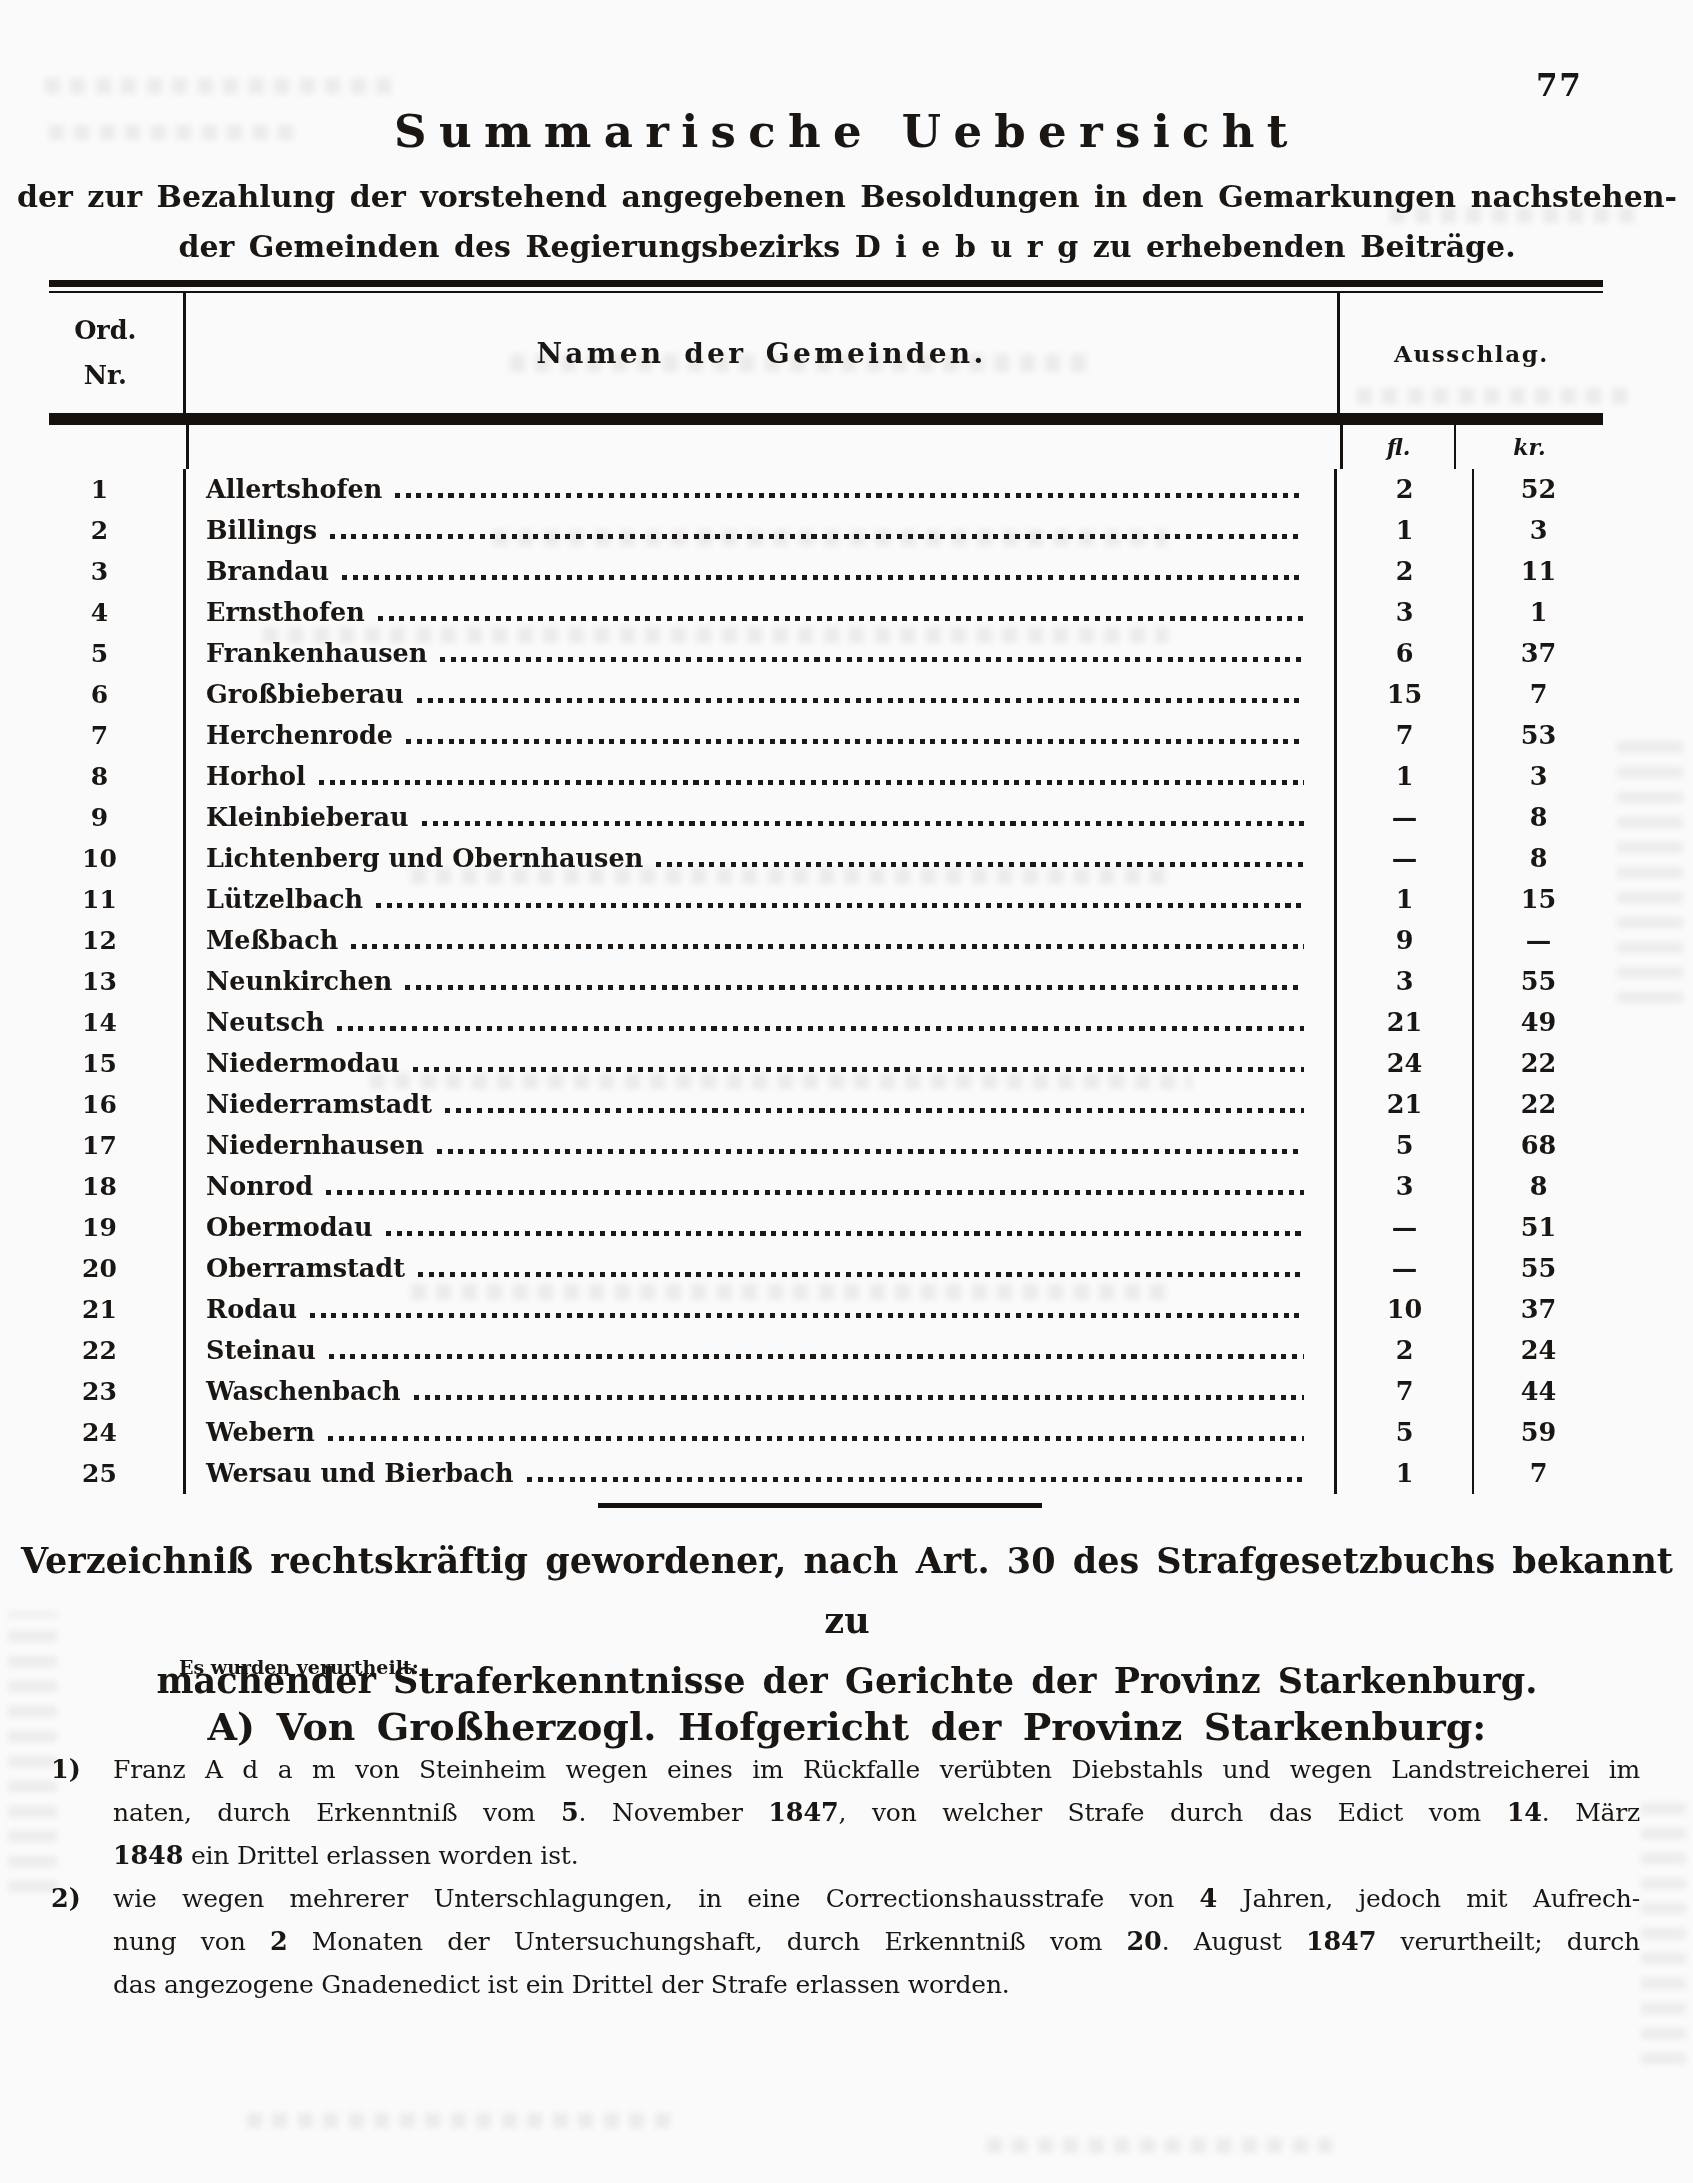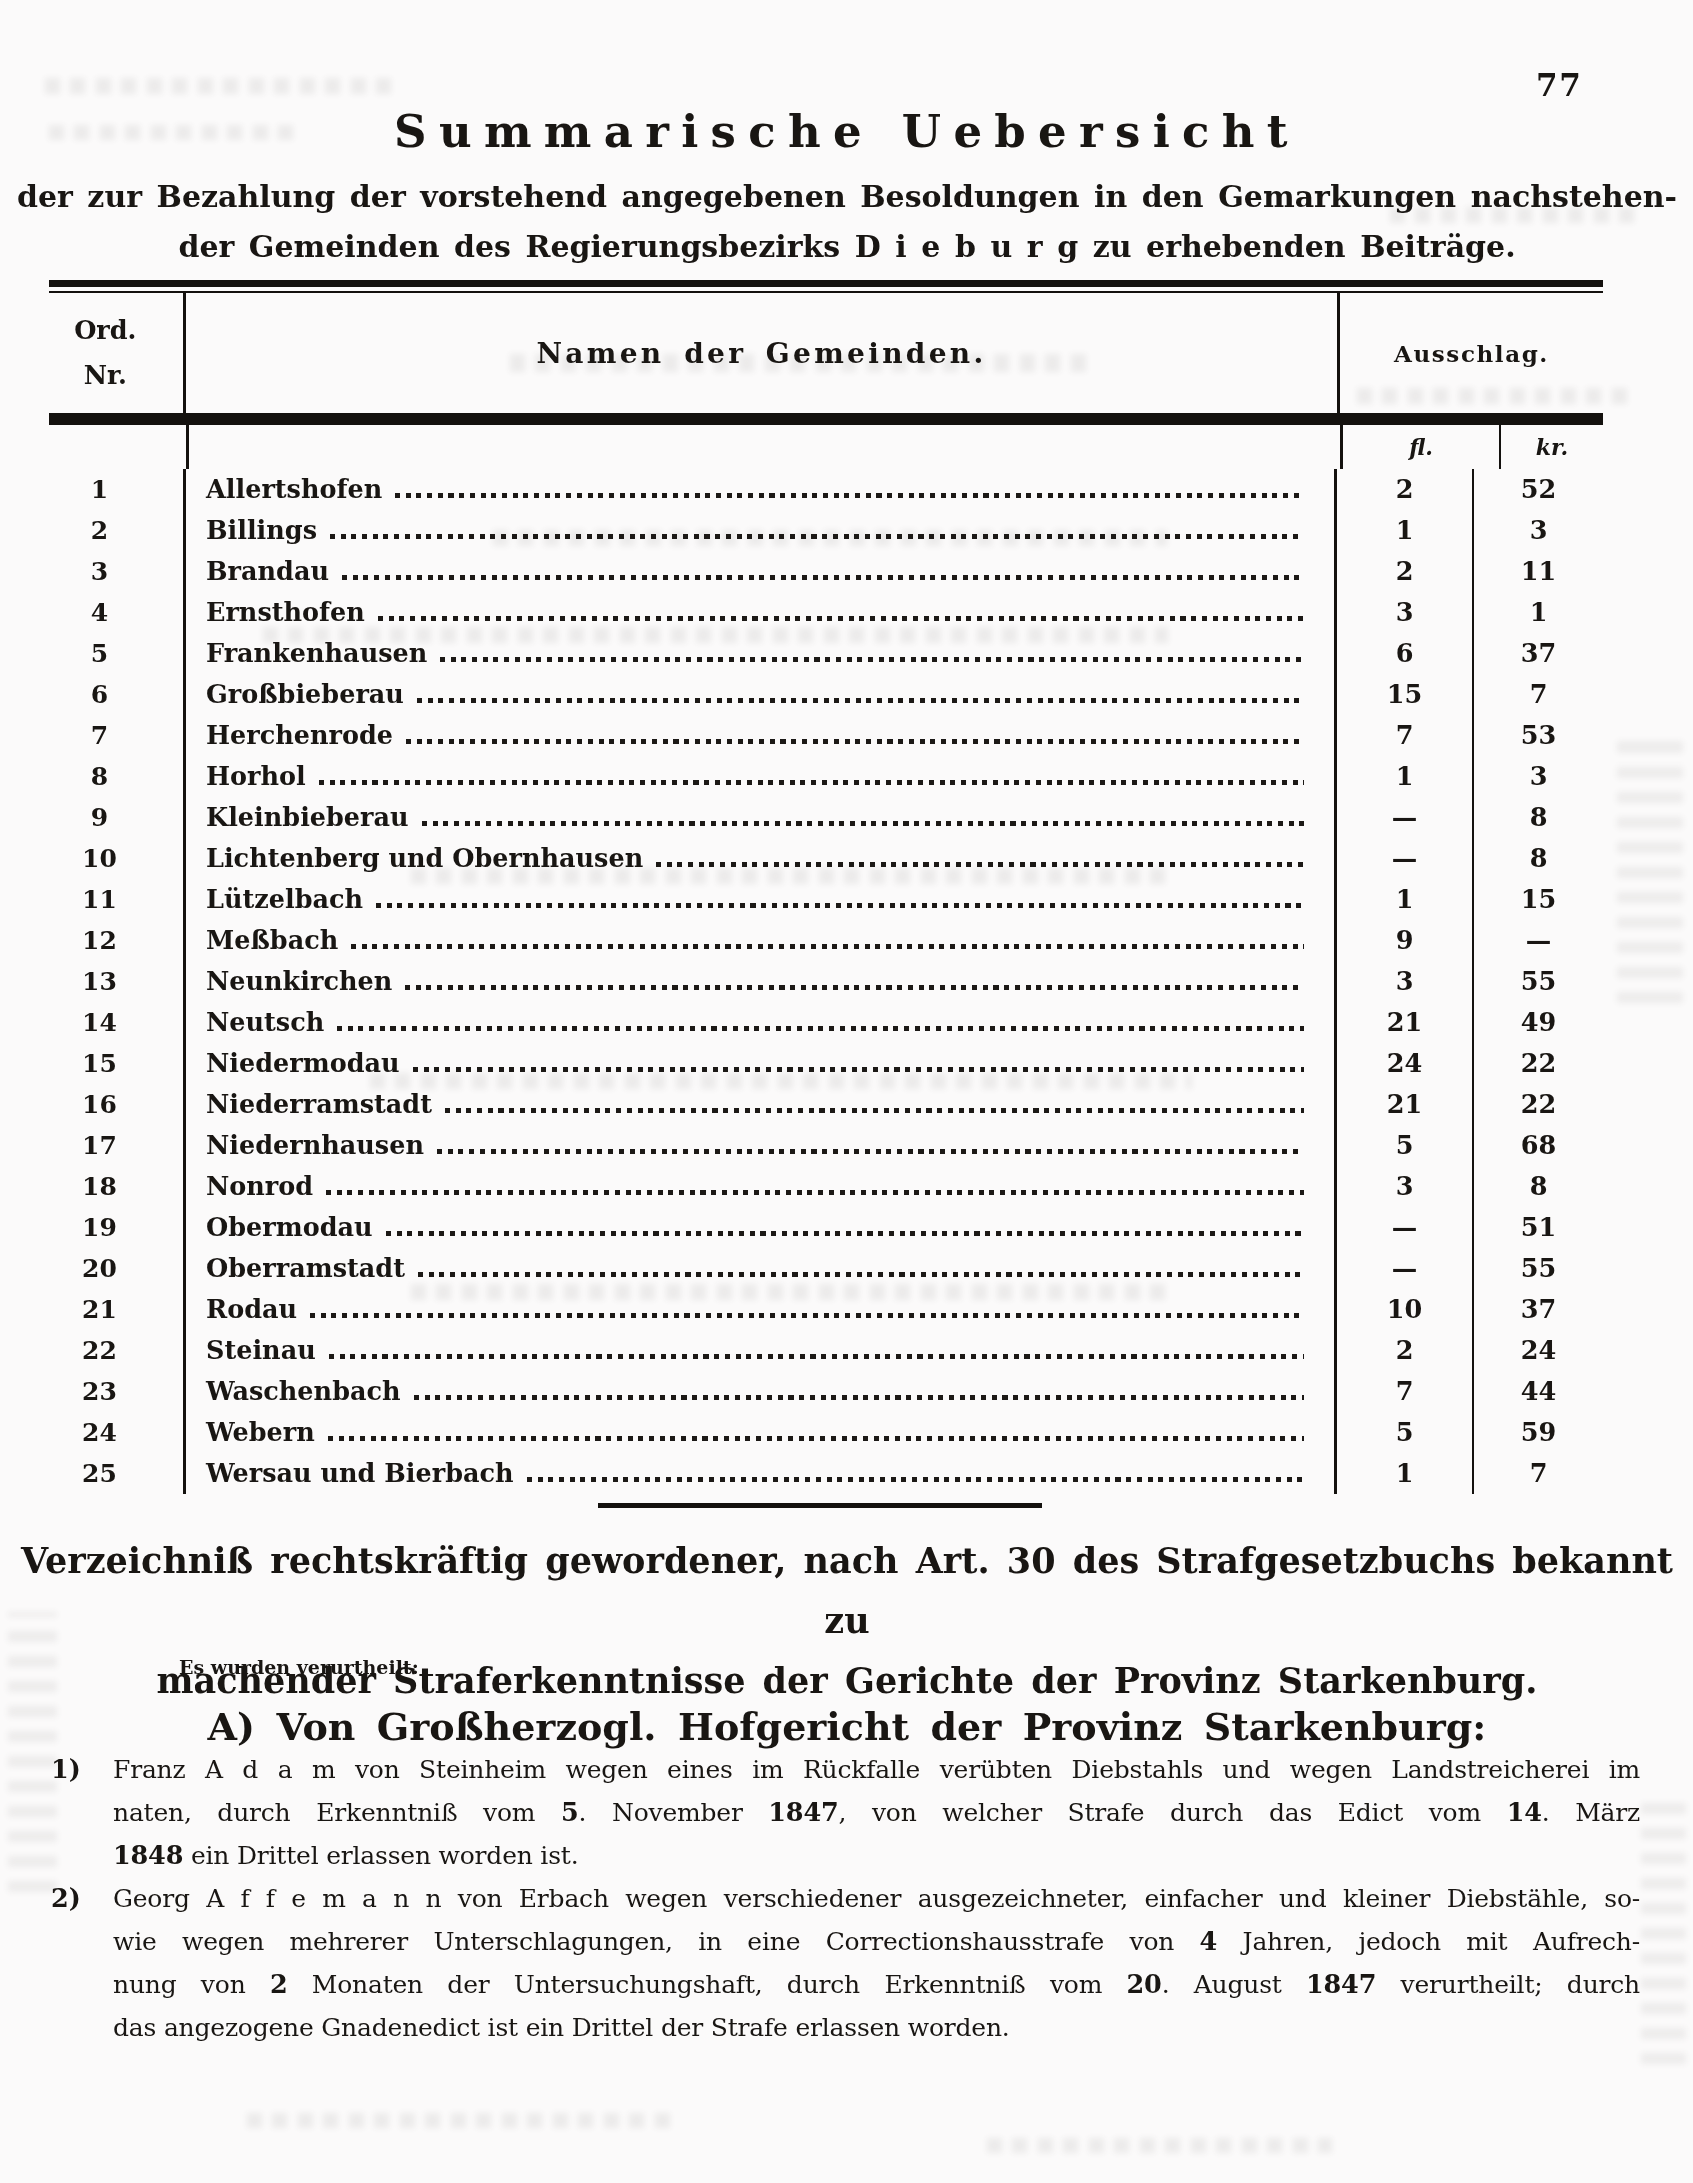--- a/index.html
+++ b/index.html
@@ -38,21 +38,21 @@
   .thead .h-name{width:1151px;border-right:3.3px solid #14110e;
     display:flex;justify-content:center;align-items:center;
     font-size:28px;font-weight:bold;letter-spacing:3.3px;word-spacing:6.6px;}
   .thead .h-val{flex:1;display:flex;justify-content:center;align-items:center;
     font-size:23px;font-weight:bold;letter-spacing:1.6px;}
   .subrow{display:flex;height:44px;}
   .subrow .s-nr{width:137px;border-right:3.3px solid #14110e;}
   .subrow .s-name{width:1151px;border-right:3.3px solid #14110e;}
   .subrow .s-fl,.subrow .s-kr{display:flex;justify-content:center;align-items:center;
     font-size:22px;font-weight:bold;font-style:italic;}
-  .subrow .s-fl{width:158px;border-right:2.5px solid #14110e;box-sizing:border-box;}
+  .subrow .s-fl{width:113px;border-right:2.5px solid #14110e;box-sizing:border-box;}
   .subrow .s-kr{flex:1;}
   .trow{display:flex;height:41px;}
   .trow .c-nr{width:137px;border-right:3.3px solid #14110e;box-sizing:border-box;
     display:flex;justify-content:center;align-items:center;padding-right:33px;
     font-size:25px;font-weight:bold;}
   .trow .c-name{width:1151px;border-right:3.3px solid #14110e;box-sizing:border-box;
     display:flex;align-items:center;padding-left:20px;}
   .trow .nm{font-size:25.5px;font-weight:bold;white-space:nowrap;}
   .trow .leader{flex:1;align-self:center;height:5px;margin:13px 30px 0 13px;
     background:repeating-linear-gradient(90deg,#1c1916 0 5px,transparent 5px 10.7px);}
@@ -398,21 +398,20 @@
     <div class="plines">
           <div class="pline">Franz A d a m von Steinheim wegen eines im Rückfalle verübten Diebstahls und wegen Landstreicherei im</div>
           <div class="pline">naten, durch Erkenntniß vom <b>5</b>. November <b>1847</b>, von welcher Strafe durch das Edict vom <b>14</b>. März</div>
           <div class="pline last"><b>1848</b> ein Drittel erlassen worden ist.</div>
         </div>
   </div>
 
   <div class="jitem">
     <div class="pnum">2)</div>
     <div class="plines">
-          <div class="pline">Georg A f f e m a n n von Erbach wegen verschiedener ausgezeichneter, einfacher und kleiner Diebstähle, so-</div>
           <div class="pline">wie wegen mehrerer Unterschlagungen, in eine Correctionshausstrafe von <b>4</b> Jahren, jedoch mit Aufrech-</div>
           <div class="pline">nung von <b>2</b> Monaten der Untersuchungshaft, durch Erkenntniß vom <b>20</b>. August <b>1847</b> verurtheilt; durch</div>
           <div class="pline last">das angezogene Gnadenedict ist ein Drittel der Strafe erlassen worden.</div>
         </div>
   </div>
 </div>
 </div>
 
 
 </body></html>

